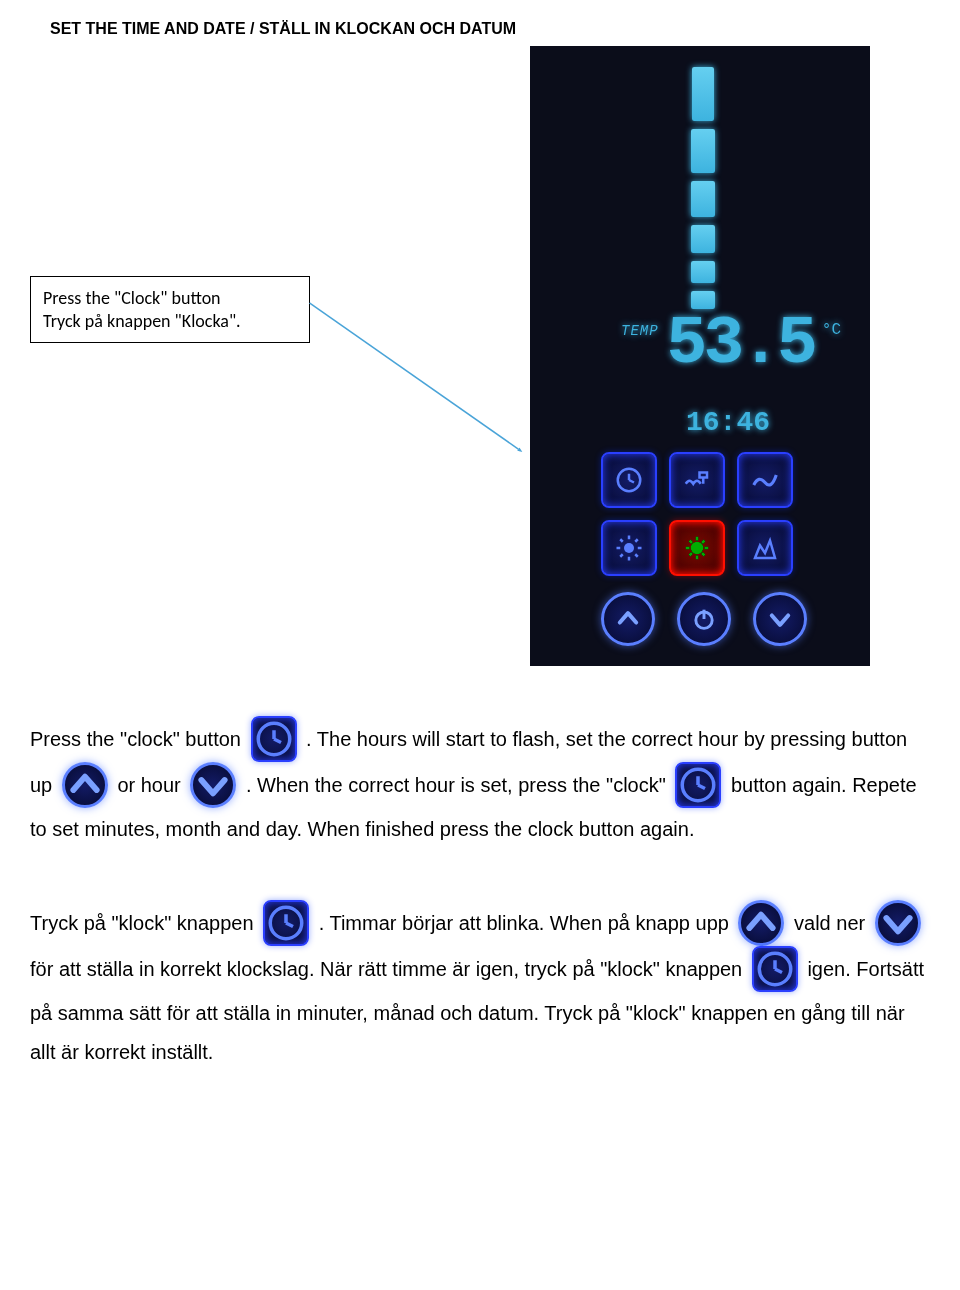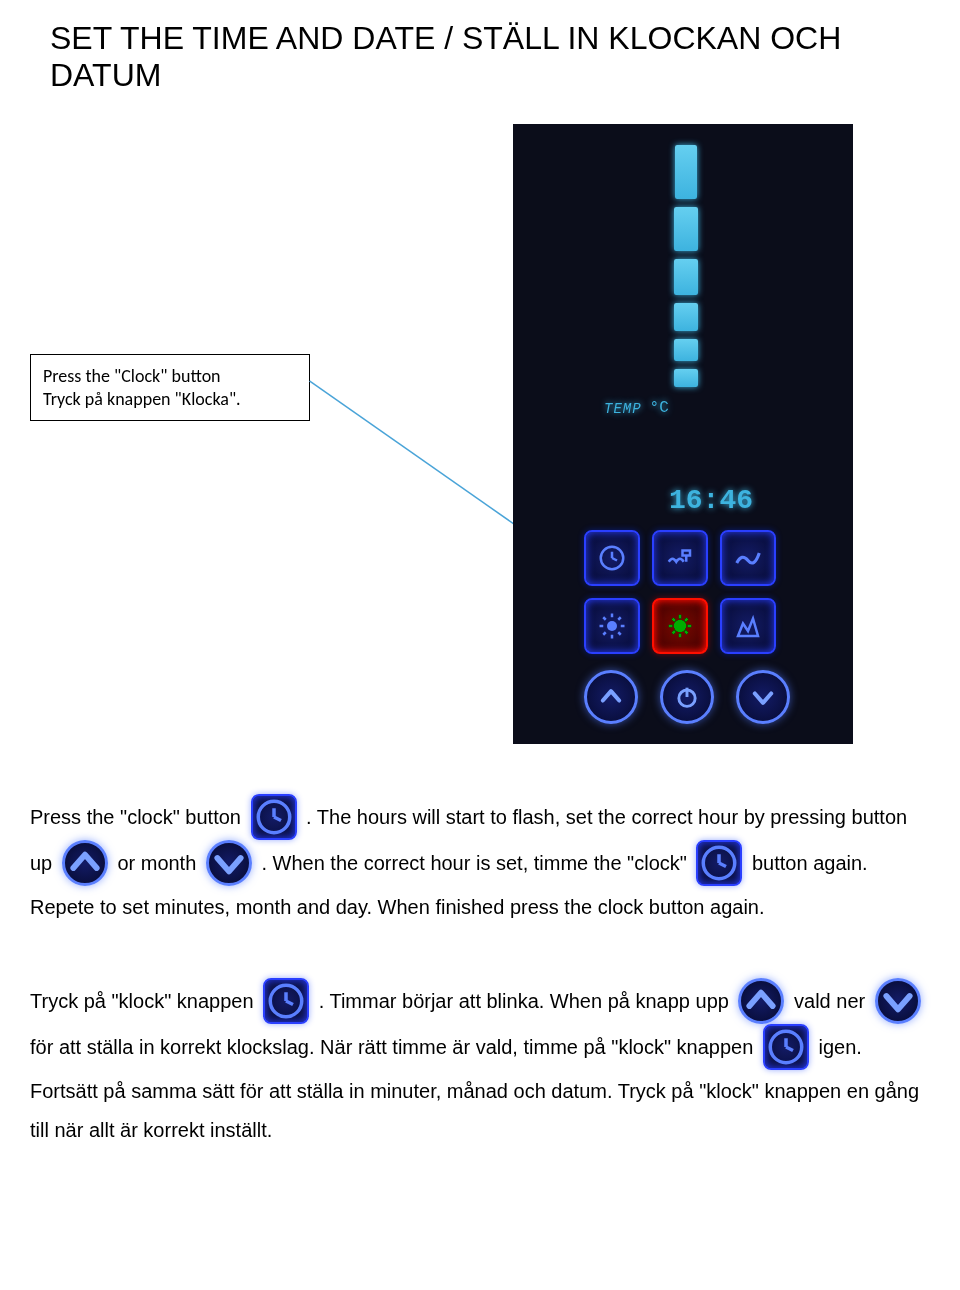--- a/index.html
+++ b/index.html
@@ -4,23 +4,23 @@
 <style>
   * { box-sizing: border-box; margin: 0; padding: 0; }
   body {
     font-family: Arial, Helvetica, sans-serif;
     width: 960px;
     background: #fff;
     color: #000;
     padding: 20px 30px;
   }
   .title {
-    font-size: 32px;
-    font-weight: normal;
-    margin-bottom: 30px;
+    font-size: 16px;
+    font-weight: bold;
+    margin-bottom: 8px;
     padding-left: 20px;
   }
   .top-section {
     position: relative;
     height: 640px;
     margin-bottom: 30px;
   }
   .callout-box {
     position: absolute;
     left: 0;
@@ -37,21 +37,21 @@
     left: 280px;
     top: 255px;
     width: 260px;
     height: 2px;
     transform: rotate(35deg);
     transform-origin: left center;
   }
   .callout-line svg { display: block; }
   .panel {
     position: absolute;
-    left: 483px;
+    left: 500px;
     top: 0;
     width: 340px;
     height: 620px;
     background: #0b0d1a;
     border: 1px solid #0b0d1a;
   }
   .gauge-stack {
     position: absolute;
     left: 160px;
     top: 20px;
@@ -193,20 +193,21 @@
     <div class="gauge-stack">
       <div class="gauge-seg"></div>
         <div class="gauge-seg"></div>
         <div class="gauge-seg"></div>
       <div class="gauge-seg"></div>
         <div class="gauge-seg"></div>
         <div class="gauge-seg"></div>
     </div>
     <div class="temp-area">
       <span class="temp-label">TEMP</span>
+      <span class="temp-value">53.5</span>
       <span class="temp-unit">°C</span>
     </div>
     <div class="time-area">16:46</div>
 
     <div class="btn-grid">
       <div class="pbtn">
         <svg width="30" height="30" viewBox="0 0 24 24">
             <circle cx="12" cy="12" r="9" fill="none" stroke="#5a7fff" stroke-width="2"></circle>
             <line x1="12" y1="12" x2="12" y2="7" stroke="#5a7fff" stroke-width="2"></line>
             <line x1="12" y1="12" x2="16" y2="14" stroke="#5a7fff" stroke-width="2"></line>
@@ -290,27 +291,27 @@
         <line x1="12" y1="12" x2="12" y2="7" stroke="#5a7fff" stroke-width="2"></line>
         <line x1="12" y1="12" x2="16" y2="14" stroke="#5a7fff" stroke-width="2"></line>
       </svg>
   </span>
   <span class="seg">. The hours will start to flash, set the correct hour by pressing button up </span>
   <span class="inline-icon cbtn">
     <svg viewBox="0 0 24 24">
         <path d="M5 15 L12 7 L19 15" fill="none" stroke="#7aa0ff" stroke-width="3.5" stroke-linecap="round" stroke-linejoin="round"></path>
       </svg>
   </span>
-  <span class="seg"> or month </span>
+  <span class="seg"> or hour </span>
   <span class="inline-icon cbtn">
     <svg viewBox="0 0 24 24">
         <path d="M5 9 L12 17 L19 9" fill="none" stroke="#7aa0ff" stroke-width="3.5" stroke-linecap="round" stroke-linejoin="round"></path>
       </svg>
   </span>
-  <span class="seg">. When the correct hour is set, timme the "clock" </span>
+  <span class="seg">. When the correct hour is set, press the "clock" </span>
   <span class="inline-icon pbtn">
     <svg viewBox="0 0 24 24">
         <circle cx="12" cy="12" r="9" fill="none" stroke="#5a7fff" stroke-width="2"></circle>
         <line x1="12" y1="12" x2="12" y2="7" stroke="#5a7fff" stroke-width="2"></line>
         <line x1="12" y1="12" x2="16" y2="14" stroke="#5a7fff" stroke-width="2"></line>
       </svg>
   </span>
   <span class="seg"> button again. Repete to set minutes, month and day. When finished press the clock button again.</span>
 </p>
 
@@ -330,21 +331,21 @@
     <svg viewBox="0 0 24 24">
         <path d="M5 15 L12 7 L19 15" fill="none" stroke="#7aa0ff" stroke-width="3.5" stroke-linecap="round" stroke-linejoin="round"></path>
       </svg>
   </span>
   <span class="seg"> vald ner </span>
   <span class="inline-icon cbtn">
     <svg viewBox="0 0 24 24">
         <path d="M5 9 L12 17 L19 9" fill="none" stroke="#7aa0ff" stroke-width="3.5" stroke-linecap="round" stroke-linejoin="round"></path>
       </svg>
   </span>
-  <span class="seg"> för att ställa in korrekt klockslag. När rätt timme är vald, timme på "klock" knappen </span>
+  <span class="seg"> för att ställa in korrekt klockslag. När rätt timme är igen, tryck på "klock" knappen </span>
   <span class="inline-icon pbtn">
     <svg viewBox="0 0 24 24">
         <circle cx="12" cy="12" r="9" fill="none" stroke="#5a7fff" stroke-width="2"></circle>
         <line x1="12" y1="12" x2="12" y2="7" stroke="#5a7fff" stroke-width="2"></line>
         <line x1="12" y1="12" x2="16" y2="14" stroke="#5a7fff" stroke-width="2"></line>
       </svg>
   </span>
   <span class="seg"> igen. Fortsätt på samma sätt för att ställa in minuter, månad och datum. Tryck på "klock" knappen en gång till när allt är korrekt inställt.</span>
 </p>
 

